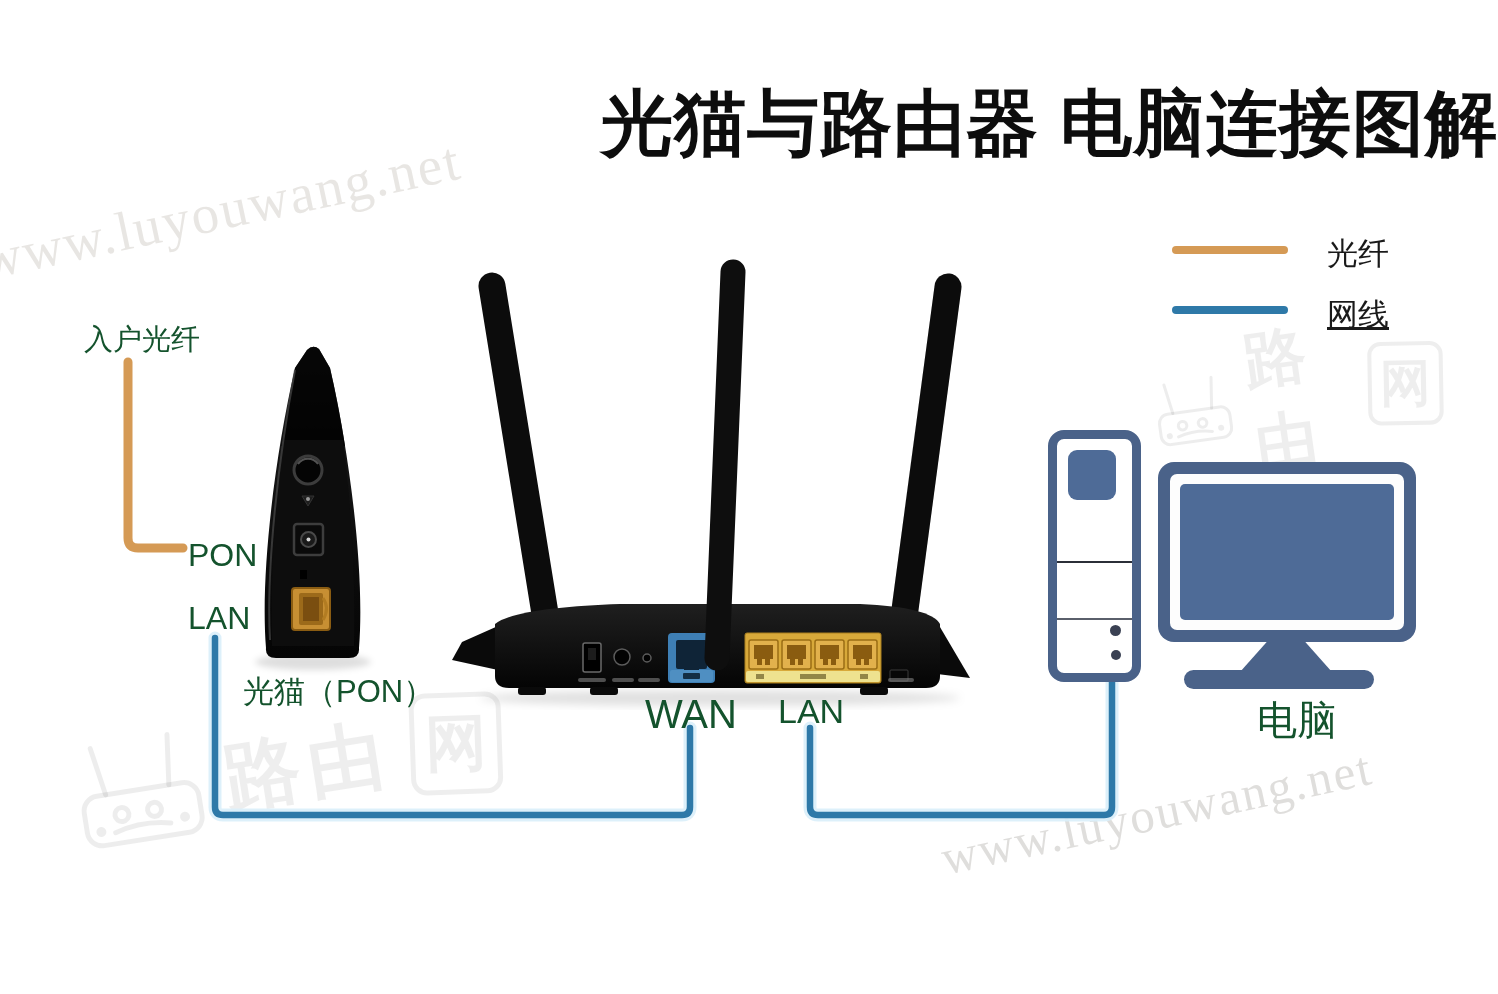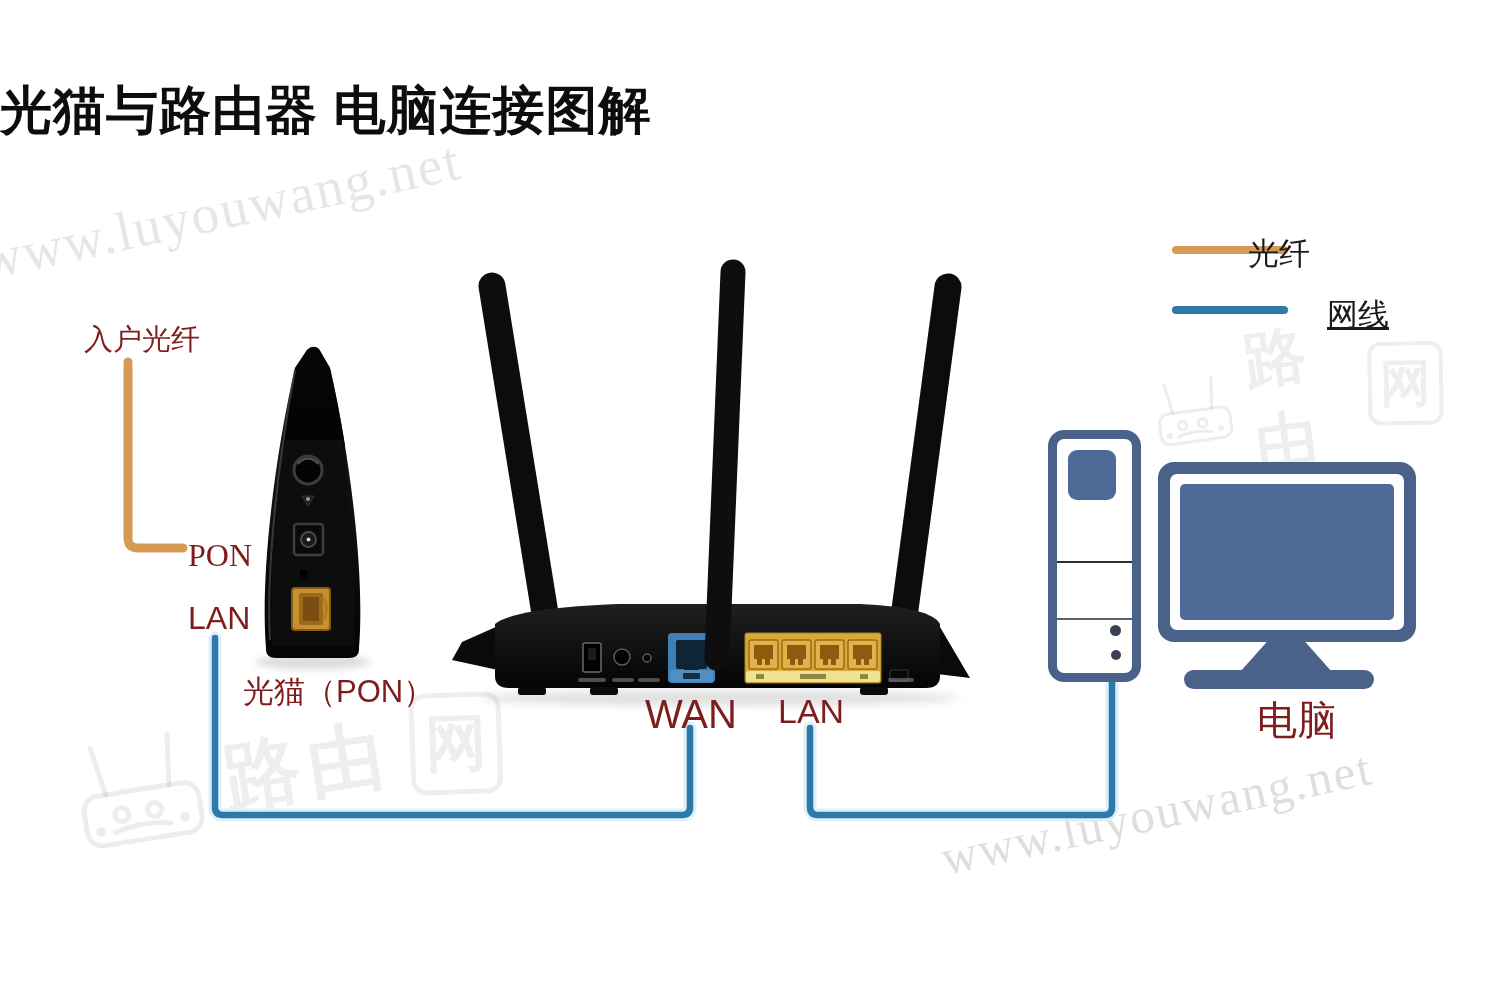--- a/index.html
+++ b/index.html
@@ -4,30 +4,30 @@
 <style>
   html,body{margin:0;padding:0;background:#fff;}
   .canvas{
     position:relative;width:1498px;height:994px;overflow:hidden;background:#ffffff;
     font-family:"Liberation Sans", sans-serif;
   }
   .abs{position:absolute;}
 
   
   .title{
-    left:0;top:76px;width:100%;text-align:left;
-    font-size:52px;font-weight:700;color:#0d0d0d;letter-spacing:1px;white-space:nowrap;
+    left:0;top:76px;width:100%;text-align:right;
+    font-size:72px;font-weight:700;color:#0d0d0d;letter-spacing:1px;white-space:nowrap;
   }
 
   
   .legend-line{height:8px;width:116px;border-radius:4px;}
   .legend-label{font-size:31px;color:#1a1a1a;}
 
   
-  .lbl{color:#7f1d1d;white-space:nowrap;}
+  .lbl{color:#14532d;white-space:nowrap;}
 
   
   .wm-url{
     white-space:nowrap;font-size:55px;letter-spacing:2px;
     color:rgba(150,140,128,0.22);transform:rotate(-12deg);transform-origin:left center;
     font-family:"Liberation Serif", serif;
   }
   .wm-url2{color:rgba(150,145,138,0.30);font-size:49px;}
   .wm-logo{display:flex;align-items:center;gap:20px;transform:rotate(-9deg);}
   .wm-logo .wm-cjk{font-size:76px;font-weight:700;color:rgba(0,0,0,0.065);letter-spacing:8px;}
@@ -92,21 +92,21 @@
         <circle cx="107" cy="90" r="2.5"></circle>
       </g>
     </svg>
     <span class="wm-cjk">路由</span>
     <span class="wm-boxed">网</span>
   </div>
 
   <div class="abs title">光猫与路由器 电脑连接图解</div>
 
   <div class="abs legend-line" style="left:1172px;top:246px;background:#D59A55;"></div>
-  <div class="abs legend-label" style="left:1248px;top:233px;font-family:Liberation Serif, serif;">光纤</div>
+  <div class="abs legend-label" style="left:1327px;top:233px;font-family:Liberation Serif, serif;">光纤</div>
   <div class="abs legend-line" style="left:1172px;top:306px;background:#2E79A8;"></div>
   <div class="abs legend-label" style="left:1327px;top:294px;text-decoration:underline;">网线</div>
 
   <svg class="abs" style="left:0;top:0;" width="1498" height="994" viewBox="0 0 1498 994">
 
     <path d="M 128 362 L 128 538 Q 128 548 138 548 L 183 548" fill="none" stroke="#D59A55" stroke-width="9" stroke-linecap="round"></path>
 
     <g>
       <path d="M 215 638 L 215 807 Q 215 815 223 815 L 682 815 Q 690 815 690 807 L 690 728" fill="none" stroke="#d9eef9" stroke-width="13" stroke-linecap="round" opacity="0.9"></path>
       <path d="M 215 638 L 215 807 Q 215 815 223 815 L 682 815 Q 690 815 690 807 L 690 728" fill="none" stroke="#2E79A8" stroke-width="6.5" stroke-linecap="round"></path>
@@ -244,20 +244,20 @@
   </div>
   <div class="abs monitor-frame">
     <div class="monitor-inner">
       <div class="monitor-screen"></div>
     </div>
   </div>
   <div class="abs monitor-stand"></div>
   <div class="abs monitor-base"></div>
 
   <div class="abs lbl" style="left:84px;top:320px;font-size:29px;">入户光纤</div>
-  <div class="abs lbl" style="left:188px;top:537px;font-size:32px;font-family:Liberation Serif, serif;">PON</div>
+  <div class="abs lbl" style="left:188px;top:537px;font-size:32px;">PON</div>
   <div class="abs lbl" style="left:188px;top:600px;font-size:32px;">LAN</div>
   <div class="abs lbl" style="left:243px;top:671px;font-size:31px;">光猫（PON）</div>
   <div class="abs lbl" style="left:645px;top:692px;font-size:40px;">WAN</div>
   <div class="abs lbl" style="left:778px;top:692px;font-size:34px;">LAN</div>
   <div class="abs lbl" style="left:1257px;top:693px;font-size:40px;">电脑</div>
 
 </div>
 
 </body></html>

